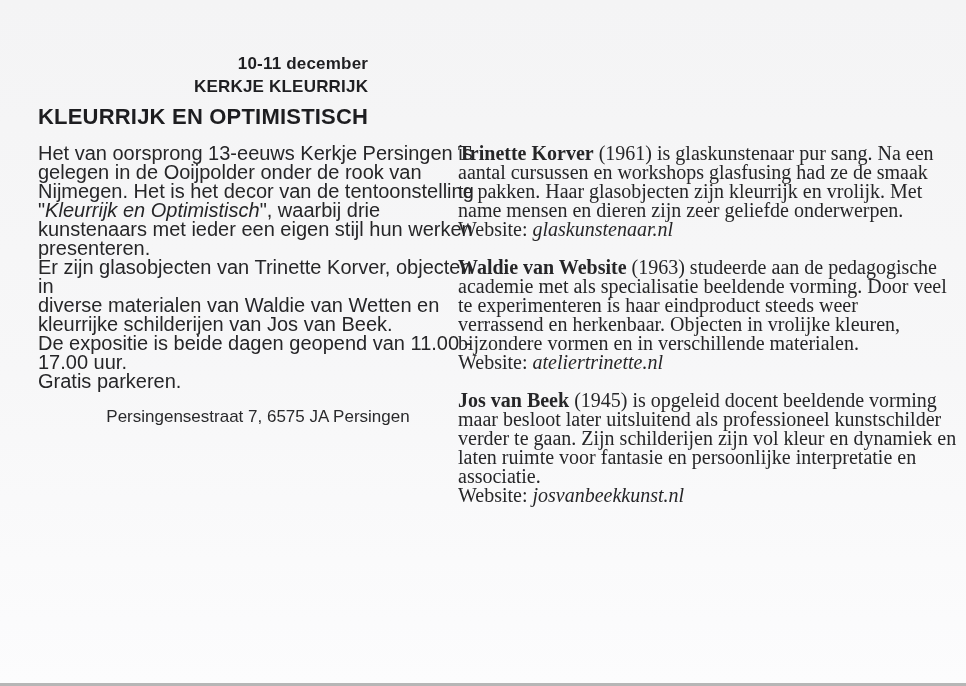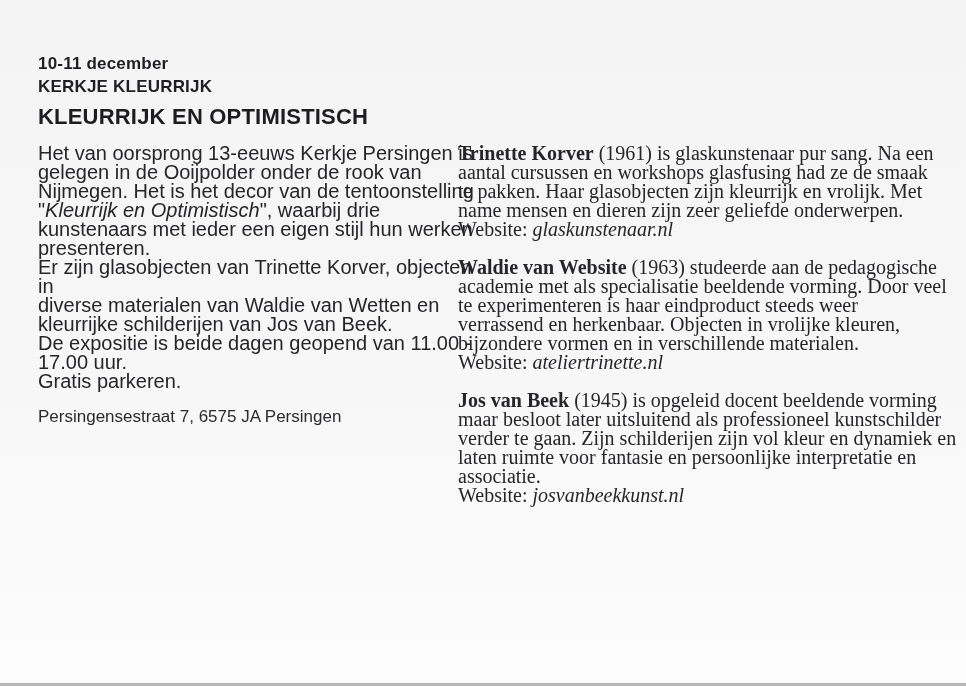--- a/index.html
+++ b/index.html
@@ -15,20 +15,21 @@
     background: linear-gradient(180deg, #f4f4f5 0%, #f7f7f8 55%, #fcfcfd 100%);
     border-bottom: 3px solid #b6b6b6;
     box-sizing: border-box;
     overflow: hidden;
     color: #242424;
   }
   .flyer-header {
     position: absolute;
     left: 38px;
     top: 52px;
+    text-align: right;
   }
   .event-date, .event-venue {
     font-size: 17px;
     font-weight: bold;
     line-height: 23px;
     color: #1f1f22;
     letter-spacing: 0.2px;
   }
   .exhibition-title {
     margin: 6px 0 0 0;
@@ -52,20 +53,21 @@
     color: #262628;
   }
   .col-right .body-par { margin-bottom: 19px; font-family: Liberation Serif, serif; }
   .b { font-weight: bold; }
   .i { font-style: italic; }
   .venue-address {
     margin: 15px 0 0 0;
     font-size: 17px;
     line-height: 21px;
     color: #2a2a2c;
+    text-align: center;
   }
 </style>
 </head>
 <body>
 
 <div class="page">
 
   <header class="flyer-header">
     <div class="event-date">10-11 december</div>
     <div class="event-venue">KERKJE KLEURRIJK</div>

